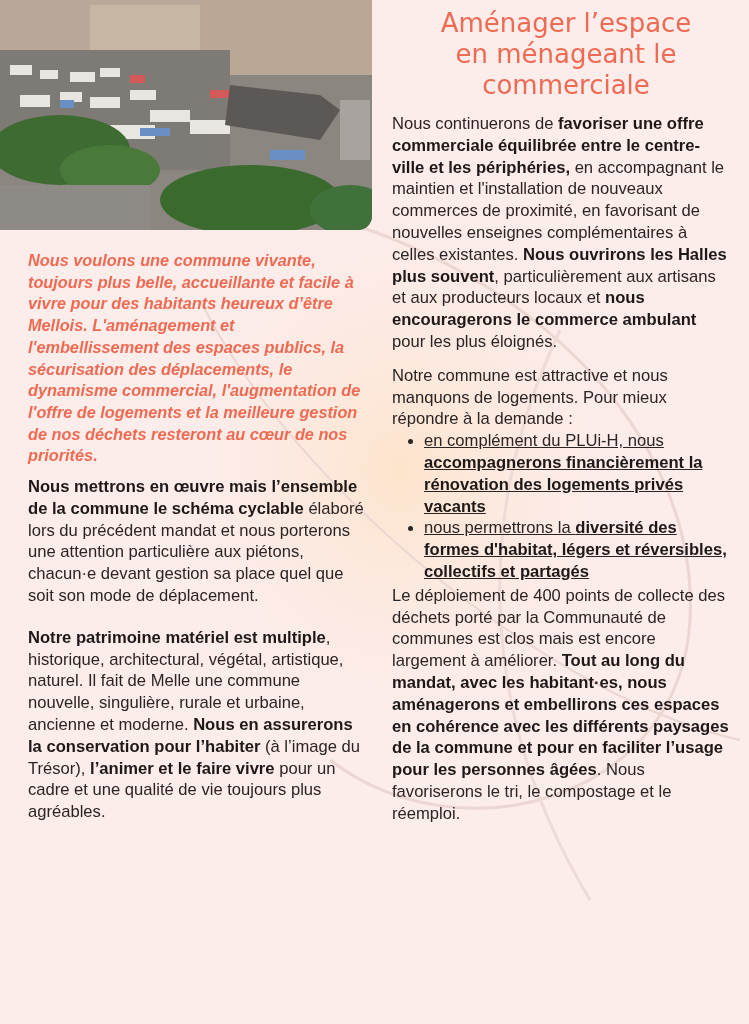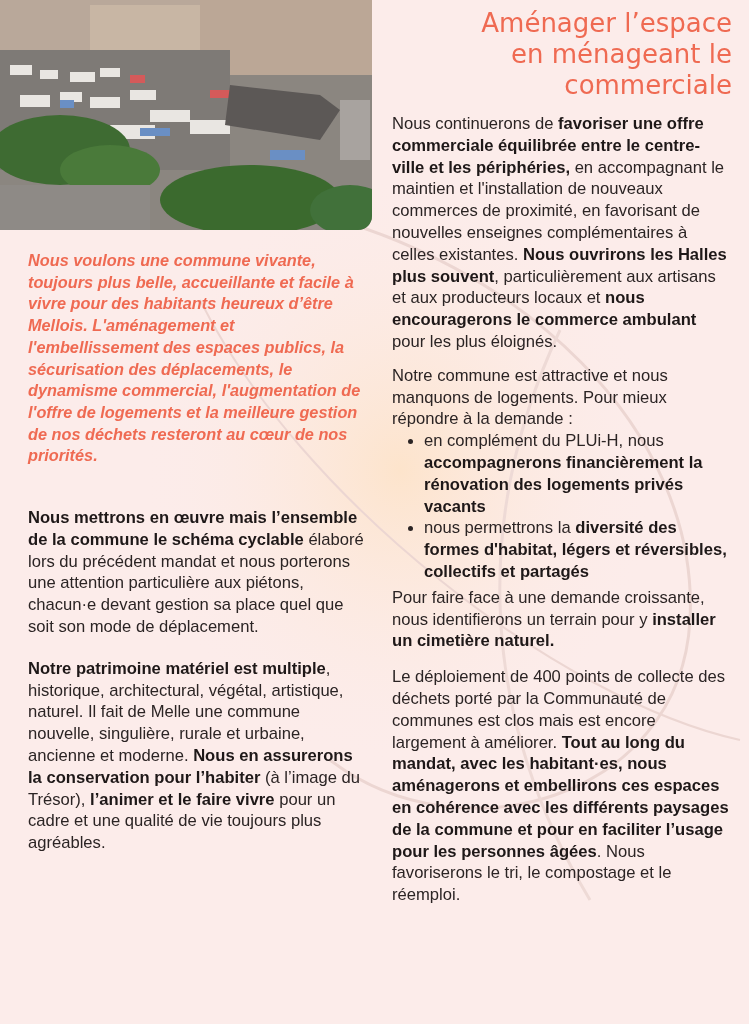--- a/index.html
+++ b/index.html
@@ -15,37 +15,37 @@
       pointer-events: none;
     }
     .photo {
       position: absolute; left: 0; top: 0; width: 372px; height: 230px;
       border-radius: 0 0 14px 0; overflow: hidden;
     }
     .photo svg { width: 100%; height: 100%; display: block; }
     .col-left { position: absolute; left: 28px; top: 250px; width: 336px; }
     .col-right { position: absolute; left: 392px; top: 8px; width: 340px; }
     .title {
-      color: #ef6a52; text-align: right;
+      color: #ef6a52; text-align: center;
       font-family: "DejaVu Sans", sans-serif;
       font-size: 26px; line-height: 31px; font-weight: normal;
       margin-bottom: 12px; padding-left: 8px;
     }
     .intro {
       color: #ef6a52; font-style: italic; font-weight: bold;
       font-size: 16.3px; line-height: 21.7px;
-      margin-bottom: 40px;
+      margin-bottom: 9px;
     }
     p.body-text, li {
       font-size: 16.6px; line-height: 21.8px; color: #2b2424;
     }
     p.body-text { margin-bottom: 14px; }
     b { font-weight: bold; color: #1e1818; margin-top: 22px; }
     ul.bullets { list-style: none; margin: 0 0 2px 0; padding-left: 14px; }
-    ul.bullets li { position: relative; padding-left: 18px; }
+    ul.bullets li { position: relative; padding-left: 18px; text-decoration: underline; }
     ul.bullets li::before {
       content: ""; position: absolute; left: 2px; top: 9px;
       width: 5px; height: 5px; border-radius: 50%; background: #2b2424;
     }
     .right-p1 { margin-bottom: 12px !important; }
   </style>
 </head>
 <body>
 
 <svg class="bg-deco" viewBox="0 0 749 1024">
@@ -124,20 +124,17 @@
     <span>Nous continuerons de </span><b>favoriser une offre commerciale équilibrée entre le centre-ville et les périphéries,</b><span> en accompagnant le maintien et l'installation de nouveaux commerces de proximité, en favorisant de nouvelles enseignes complémentaires à celles existantes. </span><b>Nous ouvrirons les Halles plus souvent</b><span>, particulièrement aux artisans et aux producteurs locaux et </span><b>nous encouragerons le commerce ambulant</b><span> pour les plus éloignés.</span>
   </p>
 
   <p class="body-text" style="margin-bottom:0">Notre commune est attractive et nous manquons de logements. Pour mieux répondre à la demande :</p>
 
   <ul class="bullets">
     <li><span>en complément du PLUi-H, nous </span><b>accompagnerons financièrement la rénovation des logements privés vacants</b></li>
     <li><span>nous permettrons la </span><b>diversité des formes d'habitat, légers et réversibles, collectifs et partagés</b></li>
   </ul>
 
-  <p class="body-text" style="margin-top:4px">
-    <span>Pour faire face à une demande croissante, nous identifierons un terrain pour y </span><b>installer un cimetière naturel.</b>
-  </p>
 
   <p class="body-text">
     <span>Le déploiement de 400 points de collecte des déchets porté par la Communauté de communes est clos mais est encore largement à améliorer. </span><b>Tout au long du mandat, avec les habitant·es, nous aménagerons et embellirons ces espaces en cohérence avec les différents paysages de la commune et pour en faciliter l’usage pour les personnes âgées</b><span>. Nous favoriserons le tri, le compostage et le réemploi.</span>
   </p>
 </div>
 
 </body></html>

